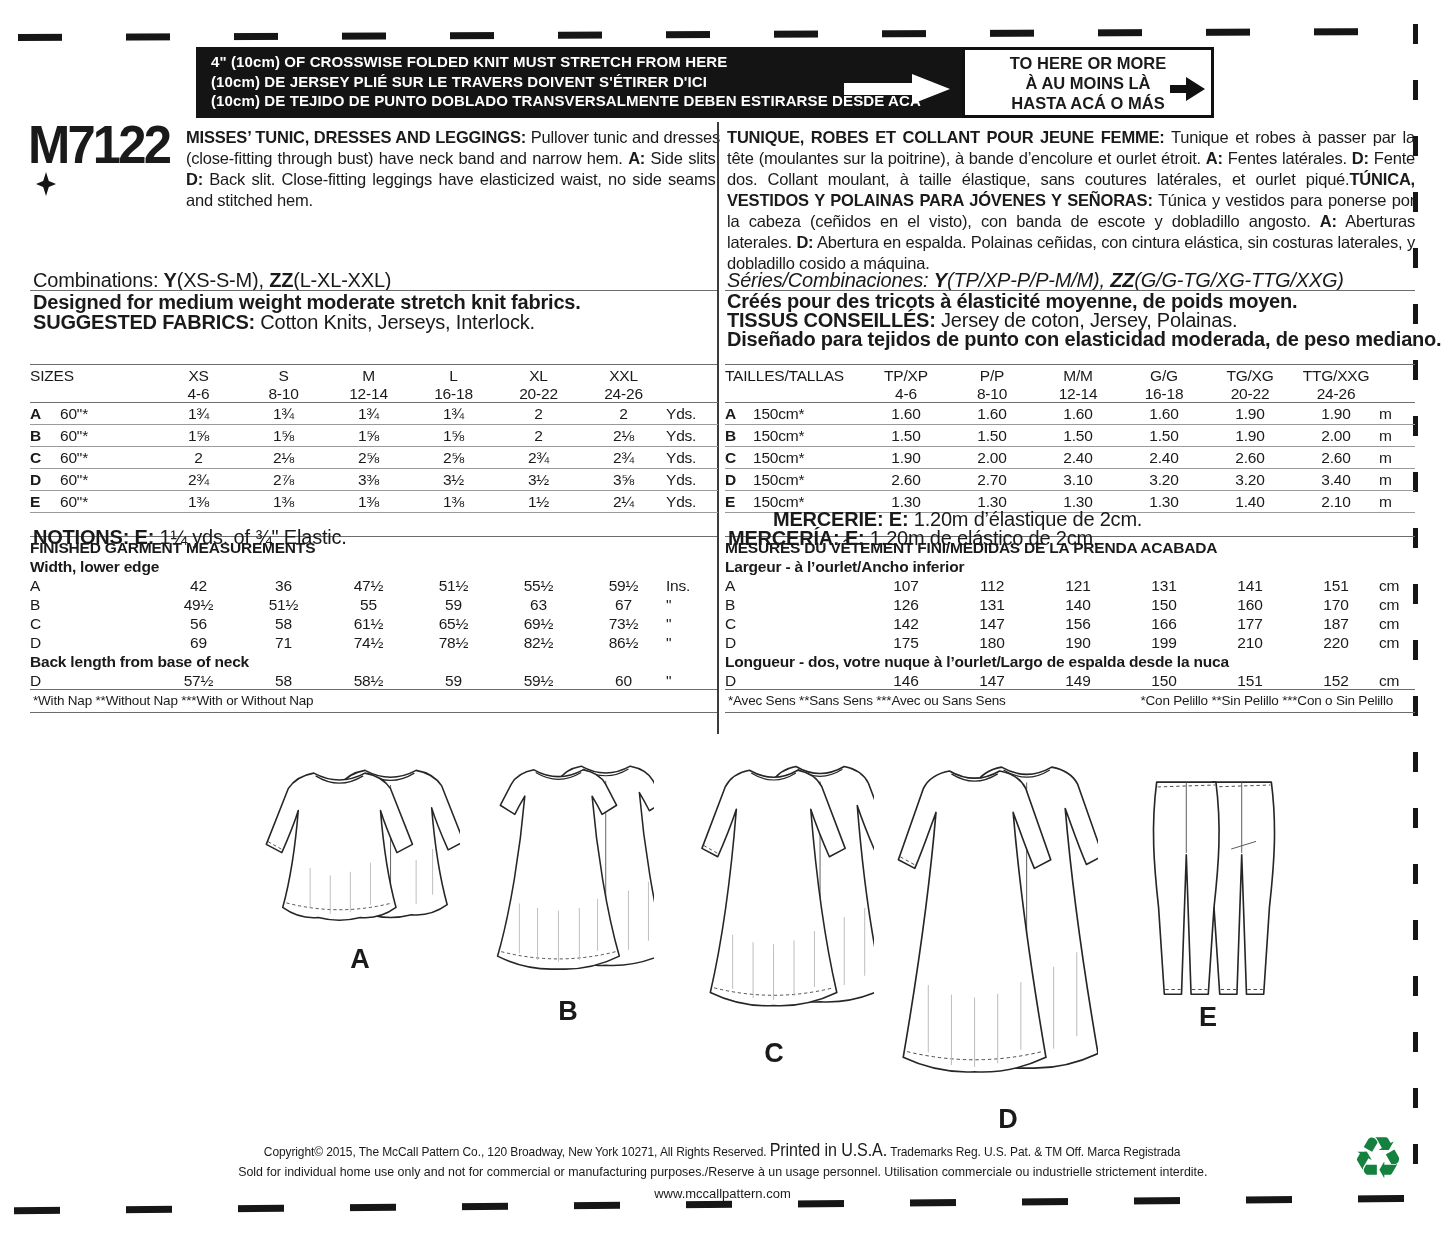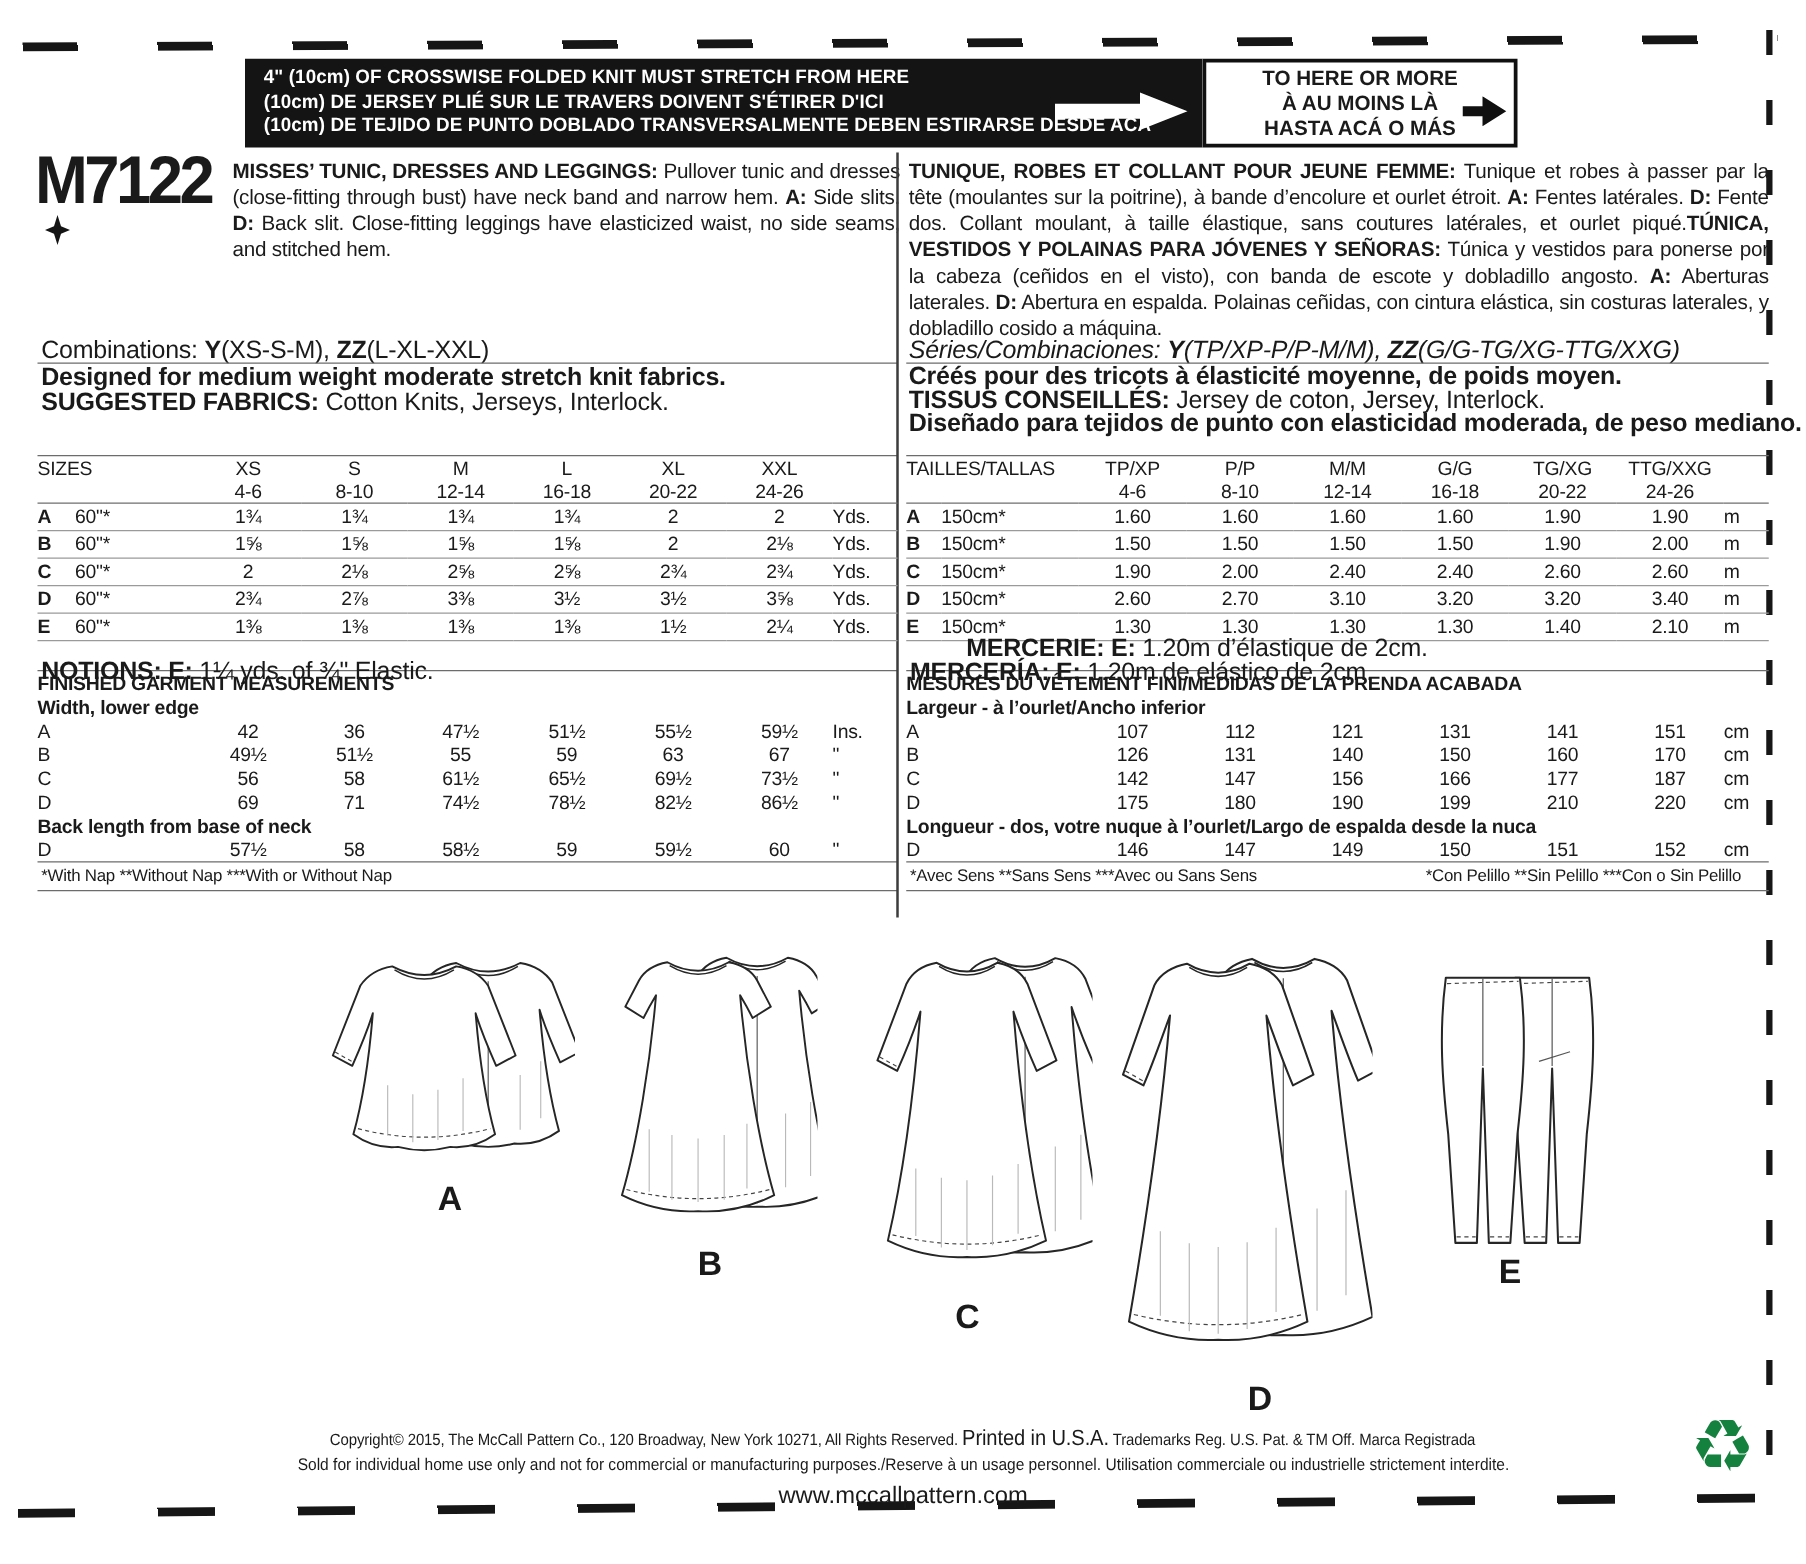--- a/index.html
+++ b/index.html
@@ -56,21 +56,21 @@
   .fig path.o{fill:#ffffff;stroke:#262626;stroke-width:1.7;stroke-linejoin:round;}
   .fig path.n{fill:none;stroke:#262626;stroke-width:1.3;}
   .fig .cl{stroke:#555;stroke-width:1;fill:none;}
   .fig .dr{stroke:#b9b9b9;stroke-width:1;fill:none;}
   .fig .dash{stroke:#444;stroke-width:1;fill:none;stroke-dasharray:3.5 3;}
   .view-label{position:absolute;font-size:27px;font-weight:bold;width:44px;text-align:center;letter-spacing:0;}
   .foot1{position:absolute;left:0;top:1140px;width:1445px;text-align:center;white-space:nowrap;
     font-size:13px;letter-spacing:-0.1px;}
   .foot1 .big{font-size:17.5px;}
   .foot2{position:absolute;left:0;top:1164px;width:1445px;text-align:center;white-space:nowrap;font-size:13.5px;}
-  .foot3{position:absolute;left:0;top:1186px;width:1445px;text-align:center;font-size:19px;}
+  .foot3{position:absolute;left:0;top:1186px;width:1445px;text-align:center;font-size:13px;}
   .recycle{position:absolute;left:1352px;top:1128px;font-size:58px;line-height:60px;color:#15813e;}
 </style>
 </head>
 <body>
 
 <div class="sheet">
 
   <div class="abs cut-top"></div>
   <div class="abs cut-bottom"></div>
   <div class="abs cut-right"></div>
@@ -102,21 +102,21 @@
   <div class="abs desc desc-en"><span class="b">MISSES’ TUNIC, DRESSES AND LEGGINGS:</span><span> Pullover tunic and dresses (close-fitting through bust) have neck band and narrow hem. </span><span class="b">A:</span><span> Side slits. </span><span class="b">D:</span><span> Back slit. Close-fitting leggings have elasticized waist, no side seams, and stitched hem.</span></div>
 
   <div class="abs desc desc-fr"><span class="b">TUNIQUE, ROBES ET COLLANT POUR JEUNE FEMME:</span><span> Tunique et robes à passer par la tête (moulantes sur la poitrine), à bande d’encolure et ourlet étroit. </span><span class="b">A:</span><span> Fentes latérales. </span><span class="b">D:</span><span> Fente dos. Collant moulant, à taille élastique, sans coutures latérales, et ourlet piqué.</span><span class="b">TÚNICA, VESTIDOS Y POLAINAS PARA JÓVENES Y SEÑORAS:</span><span> Túnica y vestidos para ponerse por la cabeza (ceñidos en el visto), con banda de escote y dobladillo angosto. </span><span class="b">A:</span><span> Aberturas laterales. </span><span class="b">D:</span><span> Abertura en espalda. Polainas ceñidas, con cintura elástica, sin costuras laterales, y dobladillo cosido a máquina.</span></div>
 
   <div class="abs line16" style="left:33px;top:271px;"><span>Combinations: </span><span class="b">Y</span><span>(XS-S-M), </span><span class="b">ZZ</span><span>(L-XL-XXL)</span></div>
   <div class="abs line16 b" style="left:33px;top:293px;">Designed for medium weight moderate stretch knit fabrics.</div>
   <div class="abs line16" style="left:33px;top:313px;"><span class="b">SUGGESTED FABRICS:</span><span> Cotton Knits, Jerseys, Interlock.</span></div>
 
   <div class="abs line16" style="left:727px;top:271px;font-style:italic;"><span>Séries/Combinaciones: </span><span class="b">Y</span><span>(TP/XP-P/P-M/M), </span><span class="b">ZZ</span><span>(G/G-TG/XG-TTG/XXG)</span></div>
   <div class="abs line16 b" style="left:727px;top:292px;">Créés pour des tricots à élasticité moyenne, de poids moyen.</div>
-  <div class="abs line16" style="left:727px;top:311px;"><span class="b">TISSUS CONSEILLÉS:</span><span> Jersey de coton, Jersey, Interlock.</span></div>
+  <div class="abs line16" style="left:727px;top:311px;"><span class="b">TISSUS CONSEILLÉS:</span><span> Jersey de coton, Jersey, Polainas.</span></div>
   <div class="abs line16 b" style="left:727px;top:330px;">Diseñado para tejidos de punto con elasticidad moderada, de peso mediano.</div>
 
   <div class="abs hr" style="left:30px;top:290px;width:688px;"></div>
   <div class="abs hr" style="left:725px;top:290px;width:690px;"></div>
   <div class="abs hr" style="left:30px;top:364px;width:688px;"></div>
   <div class="abs hr" style="left:725px;top:364px;width:690px;"></div>
   <div class="abs hr" style="left:30px;top:536px;width:688px;"></div>
   <div class="abs hr" style="left:725px;top:536px;width:690px;"></div>
   <div class="abs hr" style="left:30px;top:689px;width:688px;"></div>
   <div class="abs hr" style="left:725px;top:689px;width:690px;"></div>

